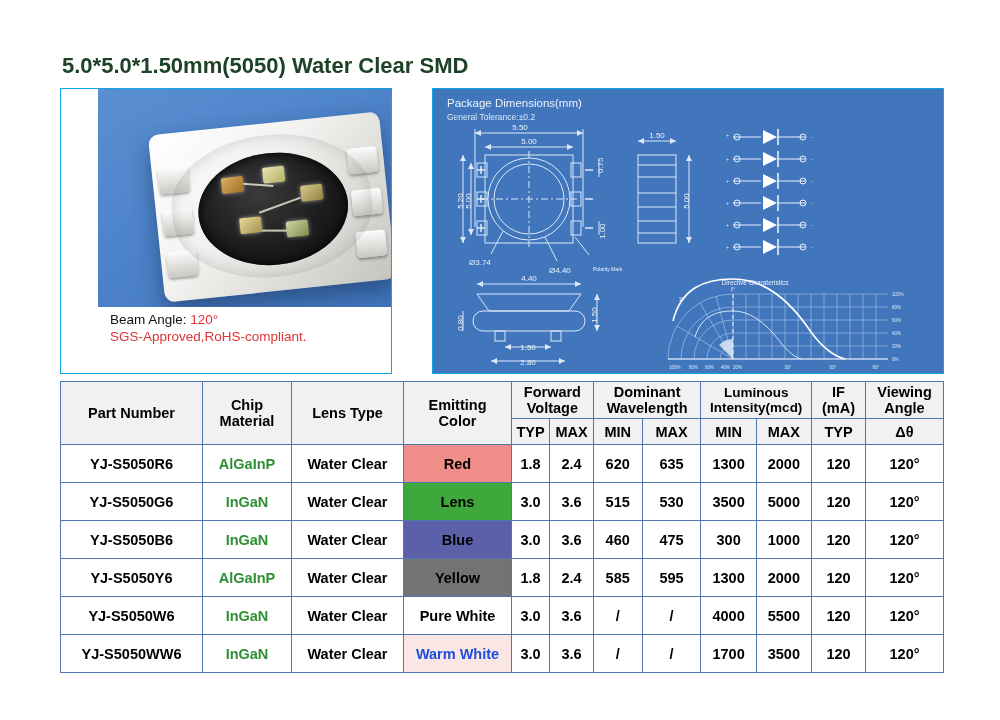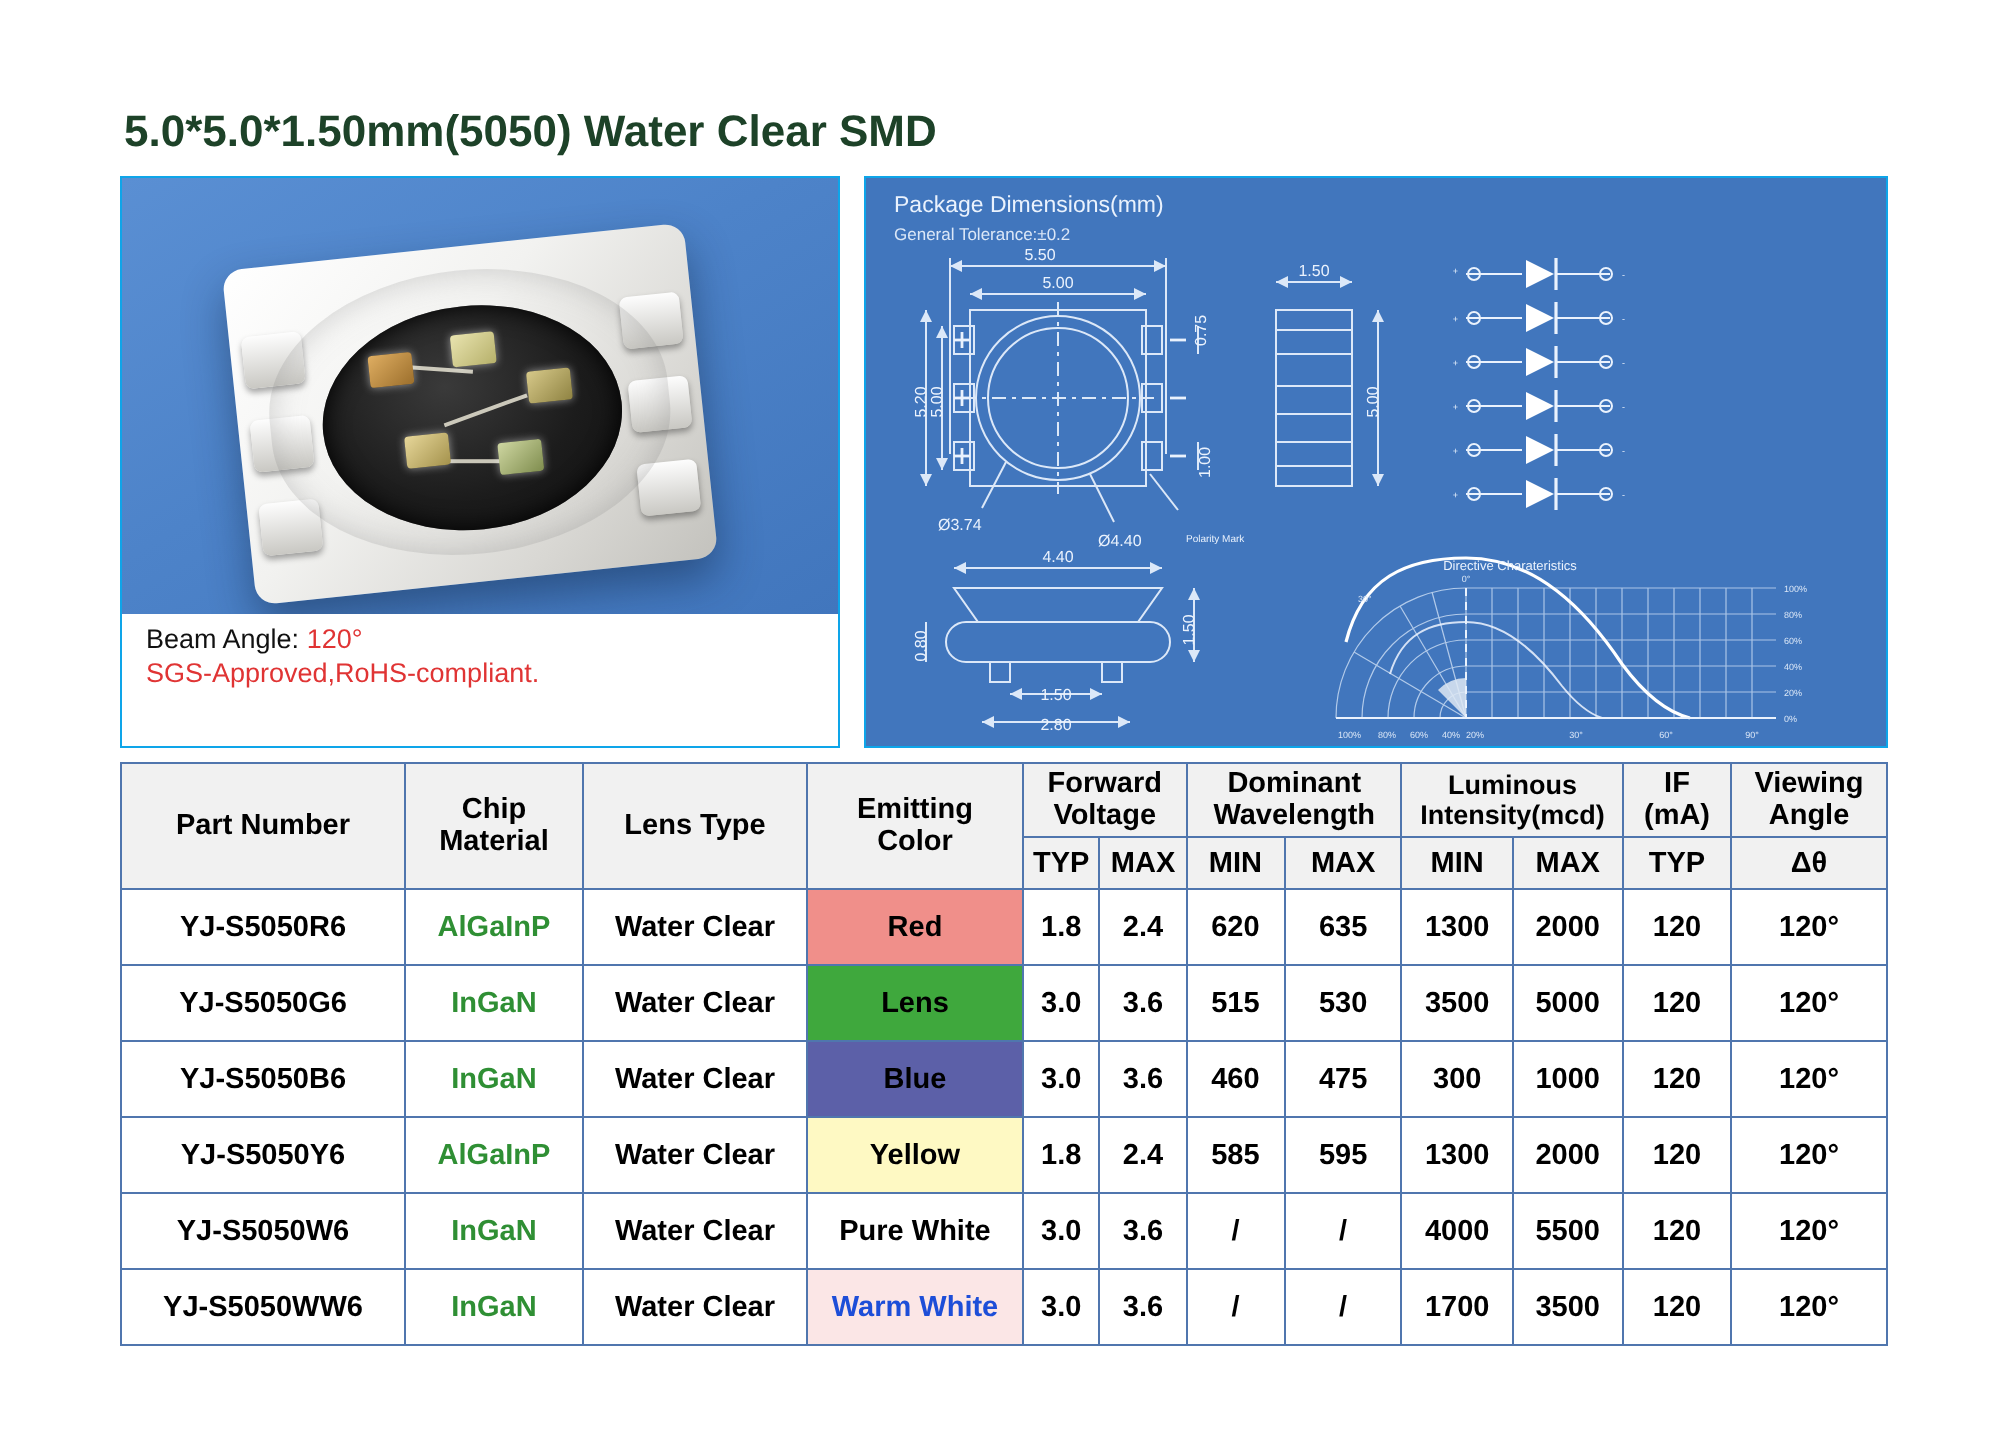--- a/index.html
+++ b/index.html
@@ -21,21 +21,21 @@
 
   
   .panels { position: absolute; left: 60px; top: 88px; width: 884px; height: 286px; }
 
   .panel {
     position: absolute; top: 0; height: 286px;
     border: 1px solid #0ea5e9;
     background: #fff;
     overflow: hidden;
   }
-  .panel-left  { left: 0px;   width: 360px; }
+  .panel-left  { left: 0px;   width: 332px; padding-left: 37px; }
   .panel-right { left: 372px; width: 512px; }
 
   .photo-area {
     position: relative;
     height: 218px;
     background: linear-gradient(150deg,#5a8fd3 0%, #4d83c9 45%, #4176bd 100%);
     overflow: hidden;
   }
   .caption-area {
     height: 66px; background:#fff; padding: 4px 0 0 12px;
@@ -495,21 +495,21 @@
           <td>475</td>
           <td>300</td>
           <td>1000</td>
           <td>120</td>
           <td>120°</td>
         </tr>
         <tr>
           <td>YJ-S5050Y6</td>
           <td class="chip-mat">AlGaInP</td>
           <td>Water Clear</td>
-          <td style="background: #fef9c3; color: rgb(0, 0, 0);">Yellow</td>
+          <td style="background: #737373; color: rgb(0, 0, 0);">Yellow</td>
           <td>1.8</td>
           <td>2.4</td>
           <td>585</td>
           <td>595</td>
           <td>1300</td>
           <td>2000</td>
           <td>120</td>
           <td>120°</td>
         </tr>
         <tr>

